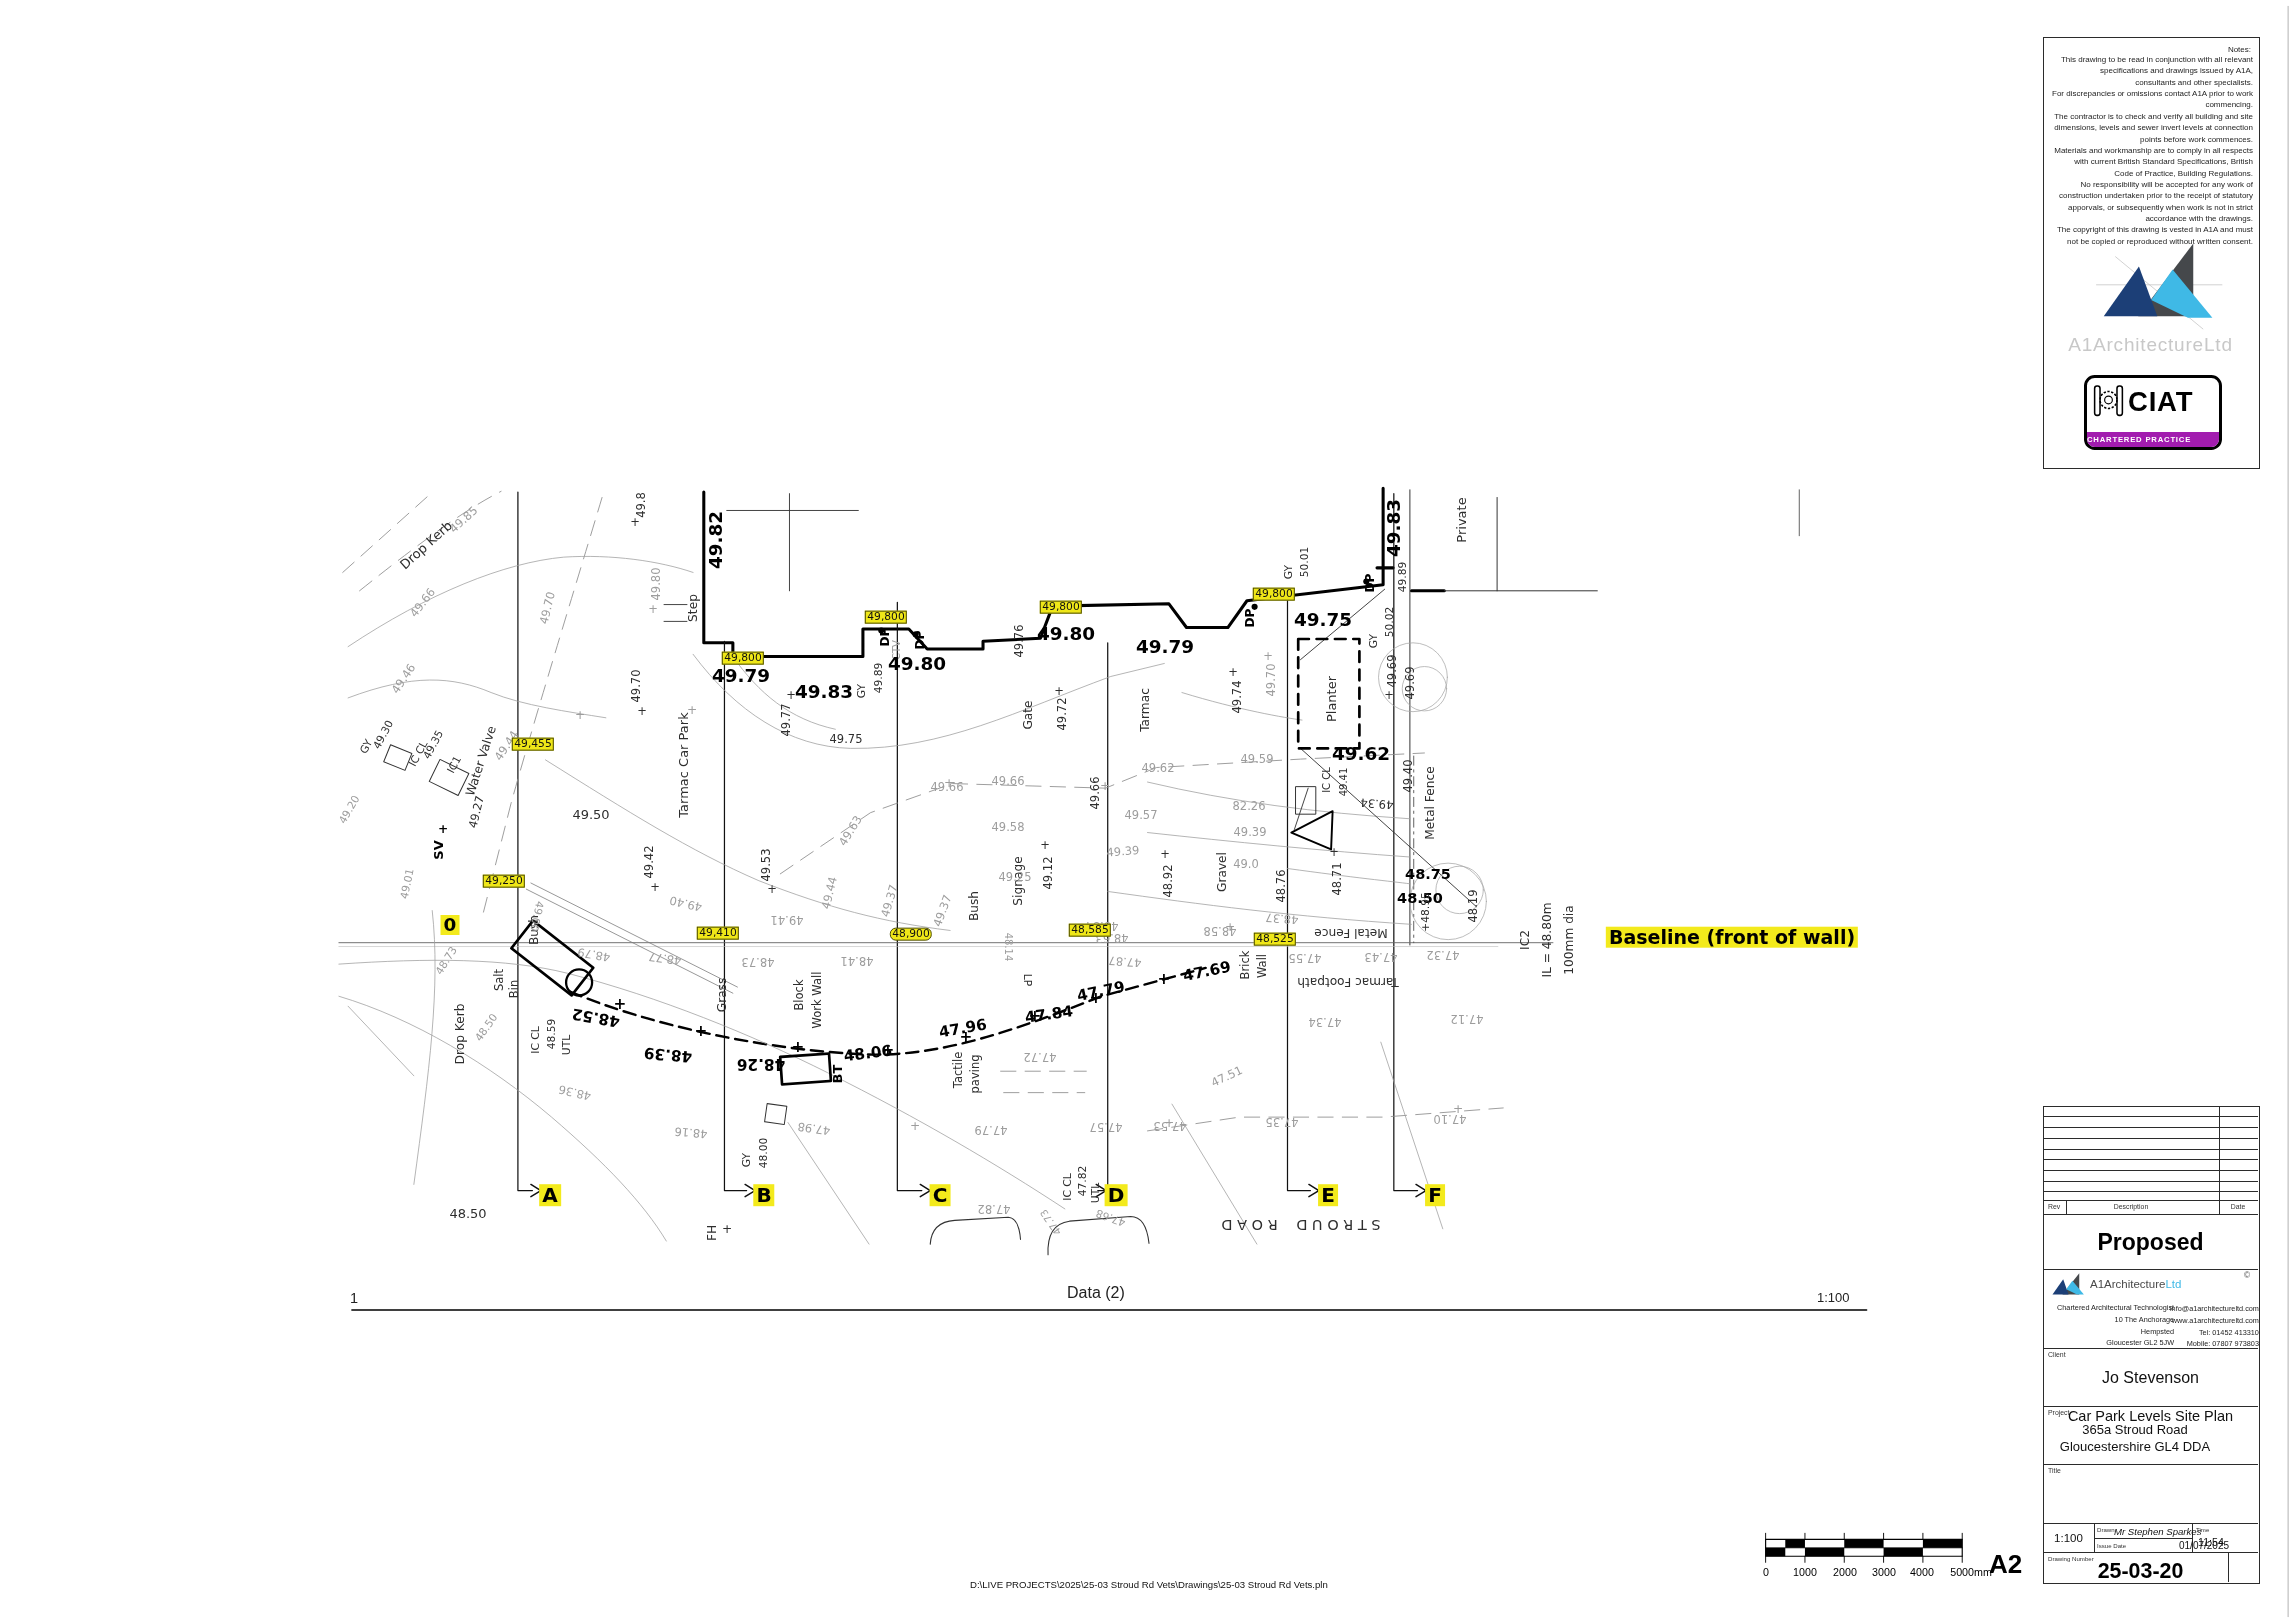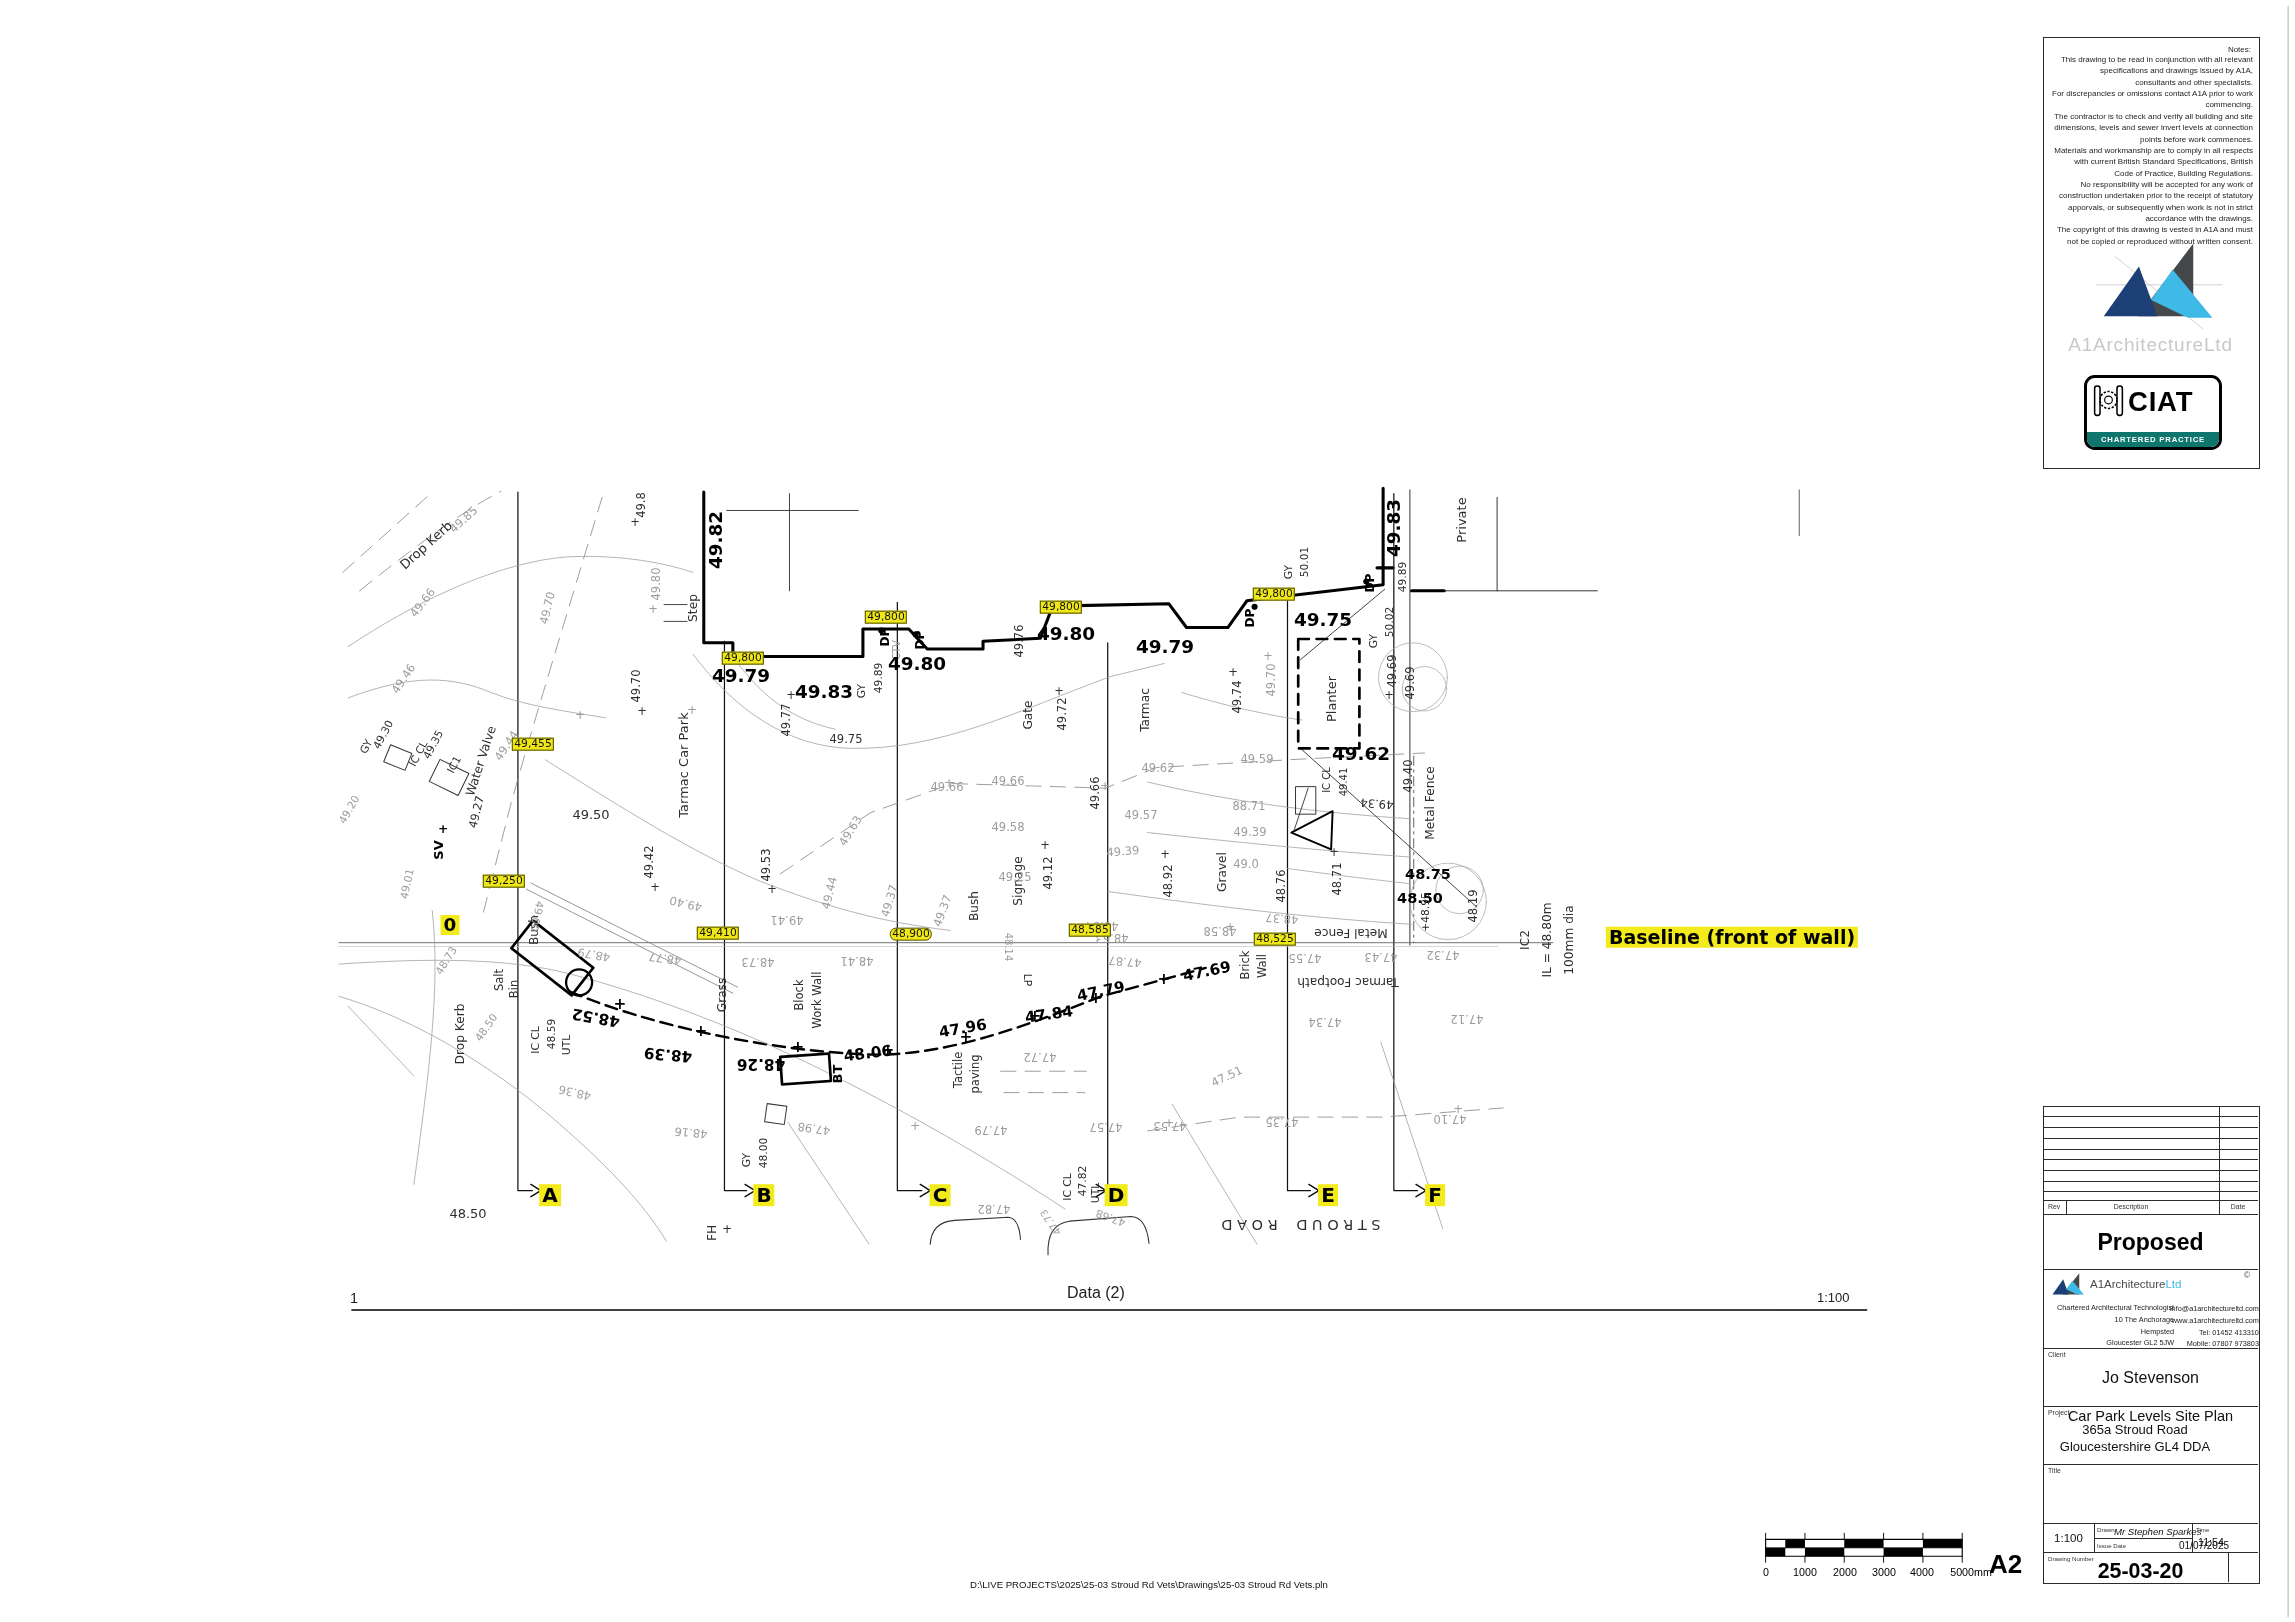--- a/index.html
+++ b/index.html
@@ -14,21 +14,21 @@
   
   .panel-box{position:absolute;border:1.1px solid #2b2b2b;background:#fff;}
   .pline{position:absolute;background:#2b2b2b;}
   .plabel{position:absolute;font-size:6.9px;color:#333;}
   .ptext{position:absolute;text-align:right;}
   .notes{font-size:8px;line-height:1.42;white-space:pre-line;color:#1d1d1d;}
   .center{text-align:center;}
   .it{font-style:italic;}
   svg{position:absolute;left:0;top:0;}
   .ciat-badge{position:absolute;border:3.1px solid #000;border-radius:10.7px;background:#fff;overflow:hidden;}
-  .ciat-bar{position:absolute;left:0;right:0;bottom:0;background:#0f766e;color:#fff;text-align:center;
+  .ciat-bar{position:absolute;left:0;right:0;bottom:0;background:#a21caf;color:#fff;text-align:left;
             font-size:7.7px;letter-spacing:0.8px;font-weight:bold;padding:3.1px 0;}
   .ciat-word{position:absolute;font-weight:bold;font-size:27.5px;letter-spacing:0.8px;color:#000;}
 </style>
 </head>
 <body>
 
 <div id="sheet">
 
   <svg width="2295" height="1623" viewBox="0 0 3000 2121">
     <g fill="none" stroke-linecap="round" stroke-linejoin="round">
@@ -214,21 +214,21 @@
       <div class="ann" style="left: 1411px; top: 683px; font-size: 11.5px; transform: translate(-50%, -50%) rotate(-90deg);">49.69</div>
       <div class="ann g" style="left: 1158px; top: 769px; font-size: 11.5px; transform: translate(-50%, -50%) rotate(0deg);">49.62</div>
       <div class="ann g" style="left: 1257px; top: 760px; font-size: 11.5px; transform: translate(-50%, -50%) rotate(0deg);">49.59</div>
       <div class="ann g" style="left: 947px; top: 788px; font-size: 11.5px; transform: translate(-50%, -50%) rotate(0deg);">49.66</div>
       <div class="ann g" style="left: 1008px; top: 782px; font-size: 11.5px; transform: translate(-50%, -50%) rotate(0deg);">49.66</div>
       <div class="ann" style="left: 1096px; top: 793px; font-size: 11.5px; transform: translate(-50%, -50%) rotate(-90deg);">49.66</div>
       <div class="ann g" style="left: 851px; top: 831px; font-size: 11.5px; transform: translate(-50%, -50%) rotate(-58deg);">49.63</div>
       <div class="ann g" style="left: 830px; top: 893px; font-size: 11.5px; transform: translate(-50%, -50%) rotate(-76deg);">49.44</div>
       <div class="ann g" style="left: 1141px; top: 816px; font-size: 11.5px; transform: translate(-50%, -50%) rotate(0deg);">49.57</div>
       <div class="ann g" style="left: 1008px; top: 828px; font-size: 11.5px; transform: translate(-50%, -50%) rotate(0deg);">49.58</div>
-      <div class="ann g" style="left: 1249px; top: 807px; font-size: 11.5px; transform: translate(-50%, -50%) rotate(0deg);">88.71</div>
+      <div class="ann g" style="left: 1249px; top: 807px; font-size: 11.5px; transform: translate(-50%, -50%) rotate(0deg);">82.26</div>
       <div class="ann g" style="left: 1250px; top: 833px; font-size: 11.5px; transform: translate(-50%, -50%) rotate(0deg);">49.39</div>
       <div class="ann g" style="left: 1123px; top: 852px; font-size: 11.5px; transform: translate(-50%, -50%) rotate(-4deg);">49.39</div>
       <div class="ann g" style="left: 1246px; top: 865px; font-size: 11.5px; transform: translate(-50%, -50%) rotate(0deg);">49.0</div>
       <div class="ann" style="left: 767px; top: 865px; font-size: 11.5px; transform: translate(-50%, -50%) rotate(-90deg);">49.53</div>
       <div class="ann" style="left: 772px; top: 890px; font-size: 11.5px; transform: translate(-50%, -50%) rotate(0deg);">+</div>
       <div class="ann g" style="left: 890px; top: 901px; font-size: 11.5px; transform: translate(-50%, -50%) rotate(-74deg);">49.37</div>
       <div class="ann g" style="left: 943px; top: 911px; font-size: 11.5px; transform: translate(-50%, -50%) rotate(-70deg);">49.37</div>
       <div class="ann" style="left: 534px; top: 930px; font-size: 12.2px; transform: translate(-50%, -50%) rotate(-90deg);">Bush</div>
       <div class="ann" style="left: 974px; top: 906px; font-size: 12.2px; transform: translate(-50%, -50%) rotate(-90deg);">Bush</div>
       <div class="ann" style="left: 1018px; top: 881px; font-size: 12.2px; transform: translate(-50%, -50%) rotate(-90deg);">Signage</div>

